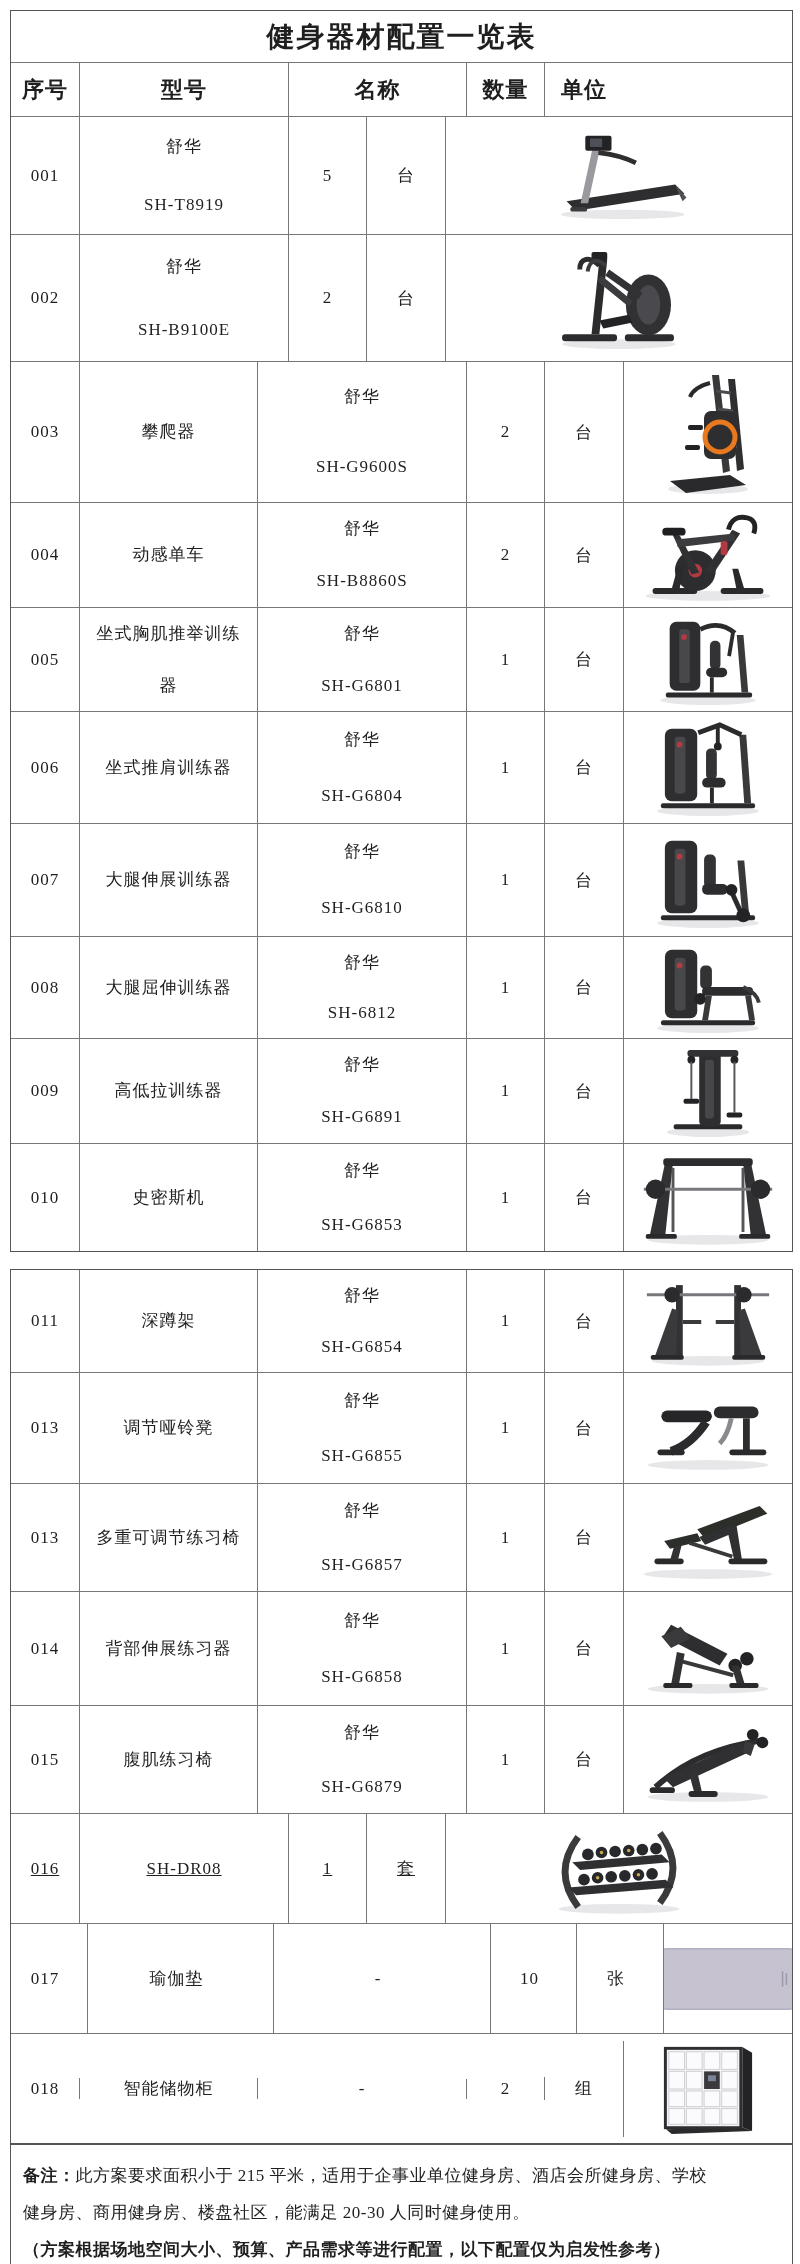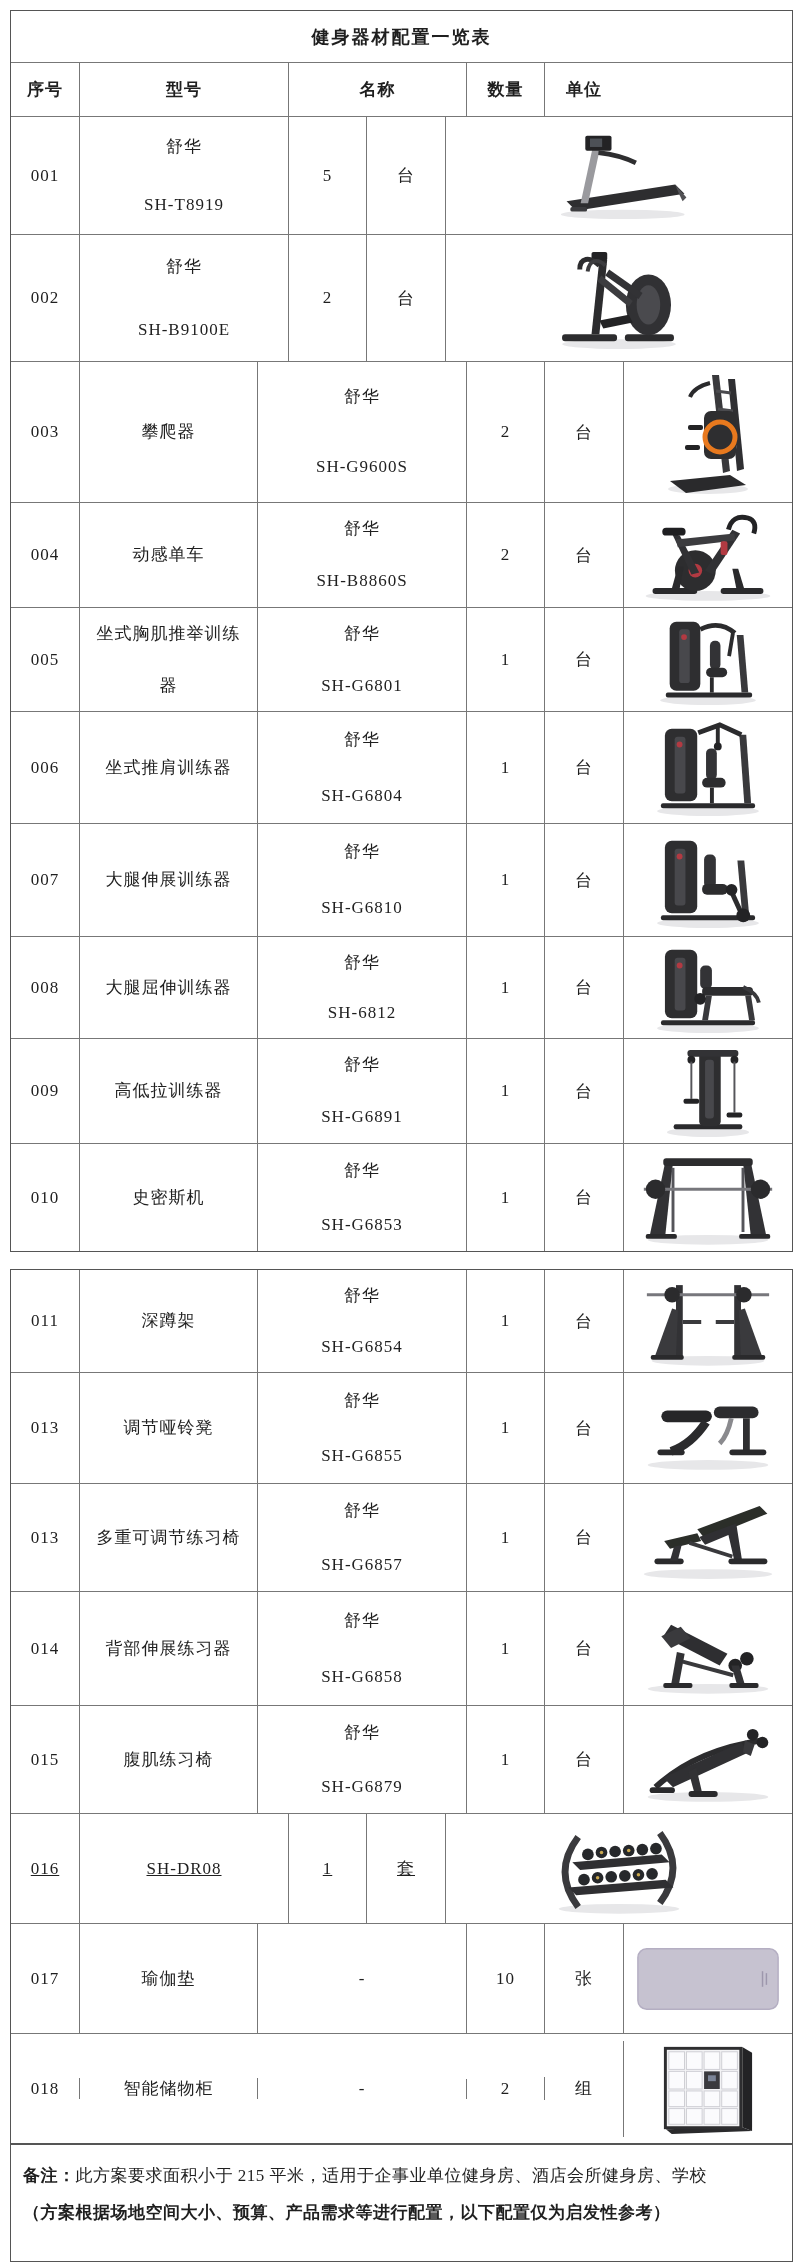--- a/index.html
+++ b/index.html
@@ -11,27 +11,27 @@
   html,body{background:#fff;}
   body{
     width:800px;height:2264px;position:relative;
     font-family:"Liberation Serif","DejaVu Serif",serif;
     color:var(--ink);
   }
   .doc{position:absolute;left:10px;top:10px;width:783px;}
   .tbl{border:1px solid var(--line-dark);background:#fff;}
   .title-row{
     height:52px;display:flex;align-items:center;justify-content:center;
-    font-size:18px;font-weight:700;letter-spacing:2px;
+    font-size:28px;font-weight:700;letter-spacing:2px;
     border-bottom:1px solid var(--line);
   }
   .header-row{height:53px;display:flex;}
   .hc{
     display:flex;align-items:center;justify-content:center;
-    font-size:17px;font-weight:700;letter-spacing:1px;
+    font-size:22px;font-weight:700;letter-spacing:1px;
   }
   .hc + .hc{border-left:1px solid var(--line);}
   .row{display:flex;border-top:1px solid var(--line);}
   .tbl2 .row:first-child{border-top:none;}
   .c{
     display:flex;flex-direction:column;align-items:center;justify-content:space-around;
     font-size:17px;overflow:hidden;
   }
   .c + .c{border-left:1px solid var(--line);}
   .w0{width:68px}.w1{width:178px}.w2{width:209px}.w3{width:78px}.w4{width:79px}.w5{flex:1}
@@ -626,21 +626,21 @@
                 <g fill="#caa84f">
                   <circle cx="54" cy="30" r="1.8"></circle>
                   <circle cx="82" cy="28" r="1.8"></circle>
                   <circle cx="50" cy="56" r="1.8"></circle>
                   <circle cx="92" cy="53" r="1.8"></circle>
                 </g>
               </svg>
             </span>
           </div>
   </div>
-        <div class="row" style="height: 110px;">
+        <div class="row" style="height: 110px; gap: 8px;">
     <div class="c w0">
             <span class="v">017</span>
           </div>
     <div class="c w1 lines">
             <div class="ln">瑜伽垫</div>
           </div>
     <div class="c w2 lines">
             <div class="ln">-</div>
           </div>
     <div class="c w3">
@@ -706,16 +706,17 @@
                 <rect x="53" y="35" width="8" height="6" fill="#7b8496"></rect>
               </svg>
             </span>
           </div>
   </div>
       </div>
   </section>
 
   <footer class="notes">
     <div><span class="nb">备注：</span><span>此方案要求面积小于 215 平米，适用于企事业单位健身房、酒店会所健身房、学校</span></div>
+    <div>健身房、商用健身房、楼盘社区，能满足 20-30 人同时健身使用。</div>
     <div class="bold">（方案根据场地空间大小、预算、产品需求等进行配置，以下配置仅为启发性参考）</div>
   </footer>
 
 </div>
 
 </body></html>

